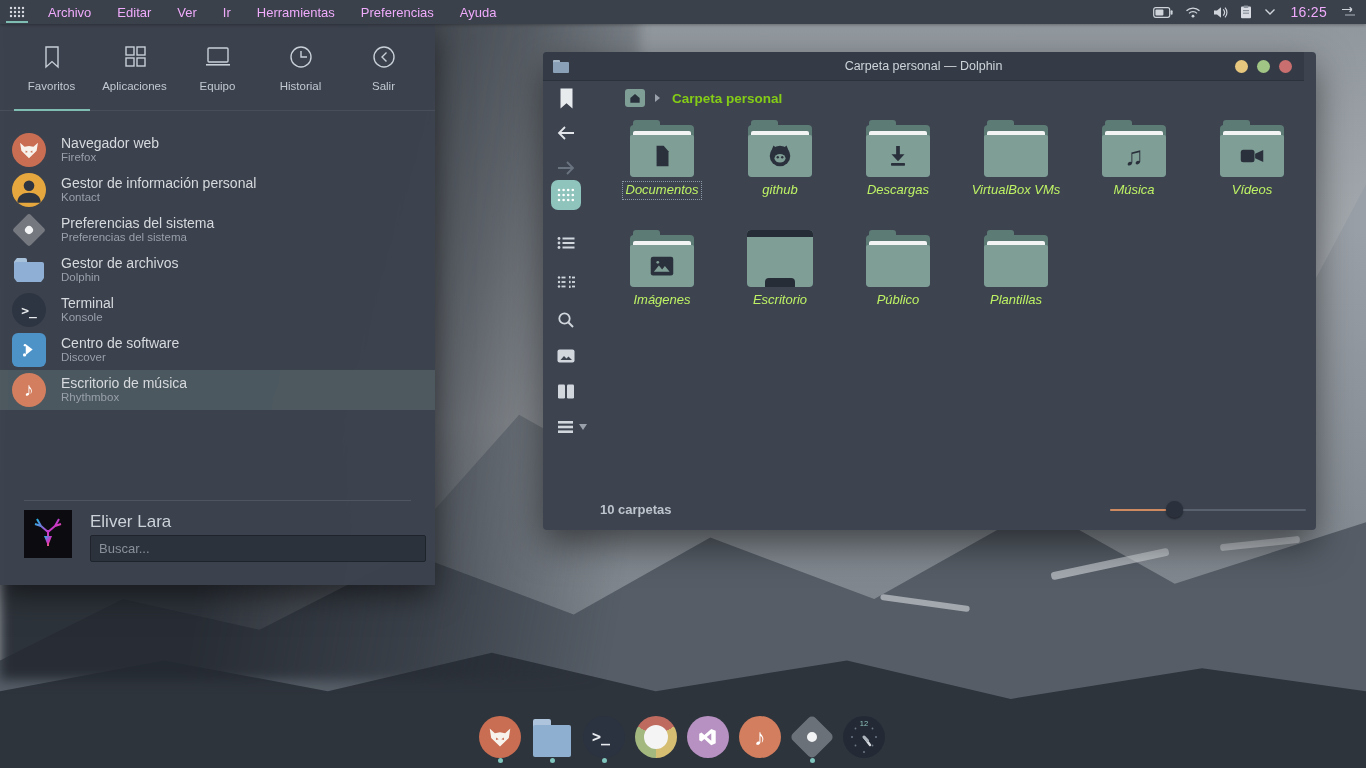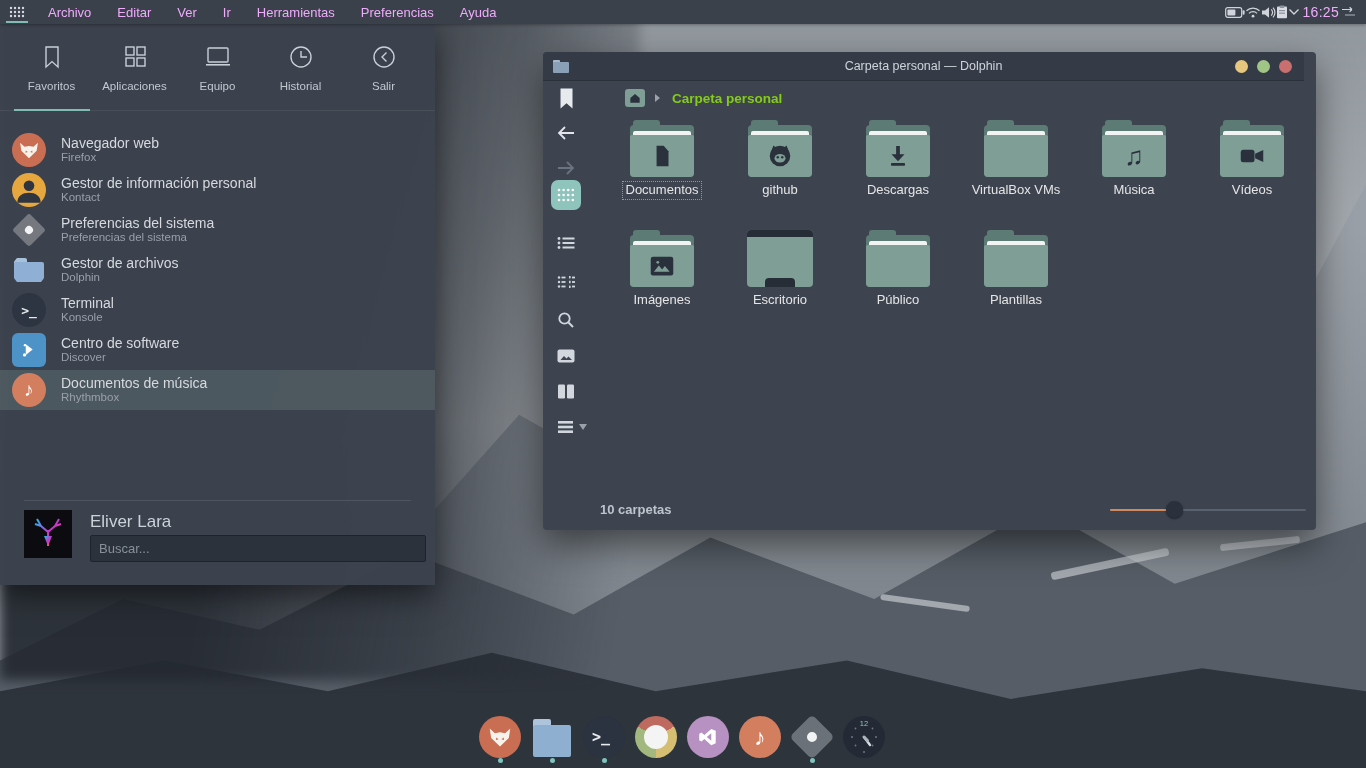--- a/index.html
+++ b/index.html
@@ -19,21 +19,21 @@
     clip-path:polygon(0 90%,12% 86%,24% 90%,36% 85%,48% 90%,62% 86%,74% 91%,88% 87%,100% 90%,100% 100%,0 100%);}
   .wp-blur-left{position:absolute;left:0;top:0;width:640px;height:680px;
     background:linear-gradient(100deg,rgba(36,41,49,.92) 40%,rgba(36,41,49,.55) 70%,rgba(36,41,49,0) 95%);filter:blur(6px);}
   
   .topbar{position:absolute;left:0;top:0;width:1366px;height:24px;background:#3a414b;z-index:60;
     display:flex;align-items:center;color:#f0abfc;font-size:13px;box-shadow:0 1px 3px rgba(0,0,0,.3);}
   .lbtn{width:30px;height:24px;display:flex;align-items:center;justify-content:center;position:relative;margin-left:2px;}
   .lbtn::after{content:"";position:absolute;left:4px;right:4px;bottom:1px;height:2px;background:#7fbdb3;}
   .menu{display:flex;gap:26px;margin-left:16px;}
   .menu span{cursor:default;}
-  .tray{margin-left:auto;display:flex;align-items:center;padding-right:10px;}
+  .tray{margin-left:auto;display:flex;align-items:center;gap:12px;padding-right:10px;}
   .tray svg{display:block;}
   .tbclock{font-size:14px;letter-spacing:.3px;margin:0 2px;}
   
   .launcher{position:absolute;left:0;top:24px;width:435px;height:561px;background:rgba(60,66,77,.97);
     z-index:50;box-shadow:0 10px 28px rgba(0,0,0,.5);color:#d4d9df;}
   .tabs{position:absolute;left:10px;right:10px;top:0;height:86px;display:flex;}
   .tab{flex:1;display:flex;flex-direction:column;align-items:center;justify-content:center;gap:9px;color:#c3c9d1;font-size:11.5px;}
   .tab svg{display:block;}
   .tabs-divider{position:absolute;left:0;right:0;top:86px;height:1px;background:rgba(255,255,255,.07);}
   .tab-underline{position:absolute;left:14px;top:85px;width:76px;height:2px;background:#7fbdb3;}
@@ -78,21 +78,21 @@
   .places-pin{margin-left:17px;}
   .homeic{position:relative;width:20px;height:18px;margin-left:52px;background:#7f9e96;border-radius:3px;display:flex;align-items:center;justify-content:center;}
   .crumb-sep{width:0;height:0;border-left:5px solid #9aa1ab;border-top:4px solid transparent;border-bottom:4px solid transparent;margin-left:10px;}
   .crumb{margin-left:12px;font-size:13.5px;font-weight:bold;color:#84cc16;}
   .vtool{position:absolute;left:0;top:64px;width:46px;bottom:40px;}
   .vbtn{position:absolute;left:9px;width:28px;height:28px;display:flex;align-items:center;justify-content:center;}
   .vbtn.active{background:#8ec4bc;border-radius:7px;width:30px;height:30px;left:8px;}
   
   .grid{position:absolute;left:60px;top:68px;width:708px;display:flex;flex-wrap:wrap;}
   .fcell{width:118px;height:96px;margin-bottom:14px;display:flex;flex-direction:column;align-items:center;}
-  .flabel{margin-top:5px;font-size:13px;color:#e5e5e5;padding:0 3px;line-height:1.3;}
+  .flabel{margin-top:5px;font-size:13px;color:#bef264;padding:0 3px;line-height:1.3;font-style:italic;}
   .fcell.selected .flabel{outline:1px dotted #8a98a8;}
   .ficon{position:relative;width:66px;height:57px;}
   .f-back{position:absolute;left:1px;right:1px;top:5px;bottom:0;background:#5d7b75;border-radius:4px;}
   .f-back::before{content:"";position:absolute;left:3px;top:-5px;width:27px;height:9px;background:#5d7b75;border-radius:3px 3px 0 0;}
   .f-strip{position:absolute;left:4px;right:4px;top:11px;height:6px;background:#f2f4f4;border-radius:2px;}
   .f-body{position:absolute;left:1px;right:1px;top:15px;bottom:0;background:#7f9e96;border-radius:2px 2px 4px 4px;}
   .emblem{position:absolute;left:0;right:0;top:15px;bottom:0;display:flex;align-items:center;justify-content:center;}
   .emblem.note{font-size:26px;color:#2b313c;font-weight:bold;}
   .deskicon{position:relative;width:66px;height:57px;}
   .deskicon .d-body{position:absolute;inset:0;background:#7f9e96;border-radius:4px;}
@@ -322,21 +322,21 @@
         <div class="atext">
             <div class="atitle">Centro de software</div>
             <div class="asub">Discover</div>
           </div>
       </div>
       <div class="arow hl">
         <div class="aicon ic-rhythm">
             <span>♪</span>
           </div>
         <div class="atext">
-            <div class="atitle">Documentos de música</div>
+            <div class="atitle">Escritorio de música</div>
             <div class="asub">Rhythmbox</div>
           </div>
       </div>
     </div>
 
     <div class="l-divider"></div>
 
     <div class="userarea">
       <div class="avatar">
         <svg width="48" height="48" viewBox="0 0 48 48">

